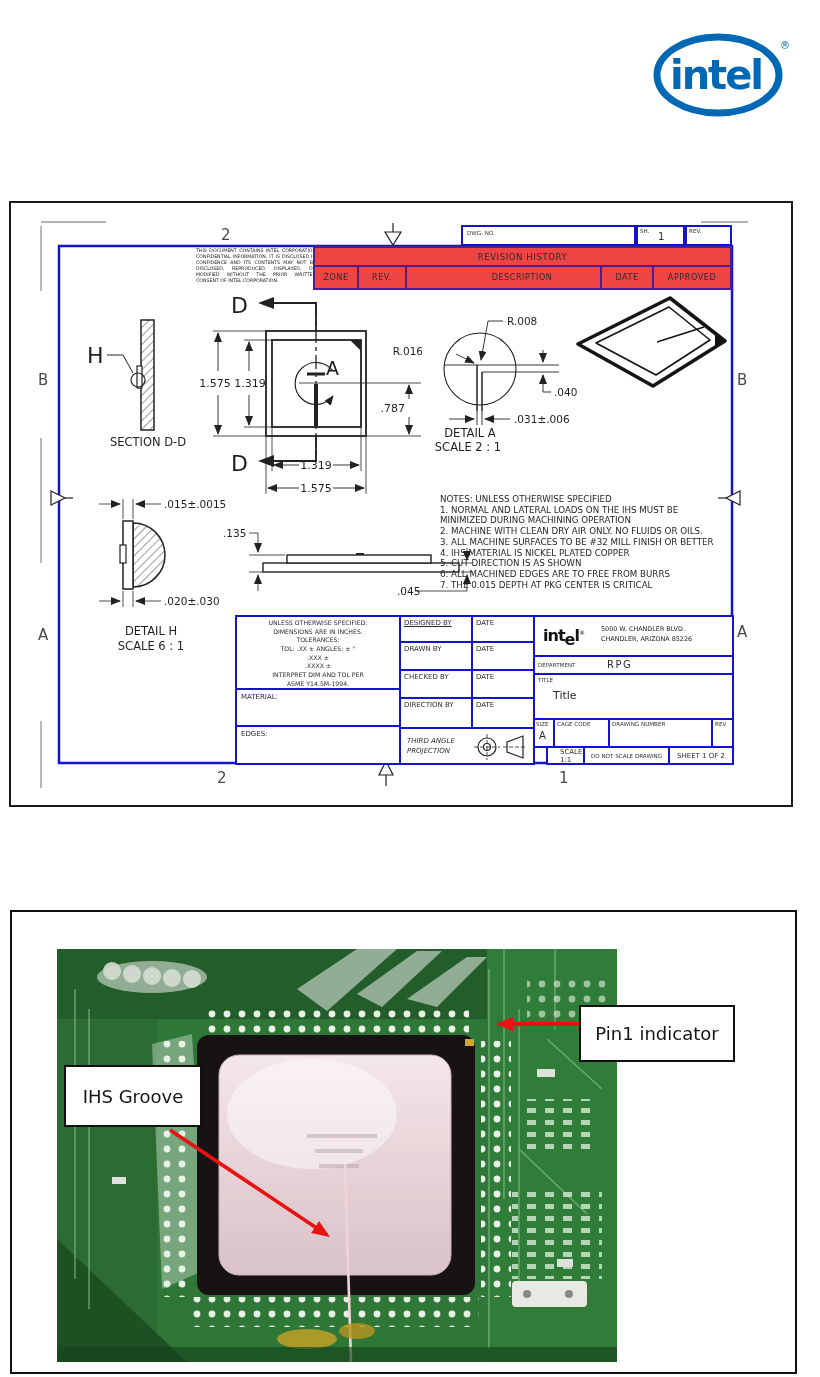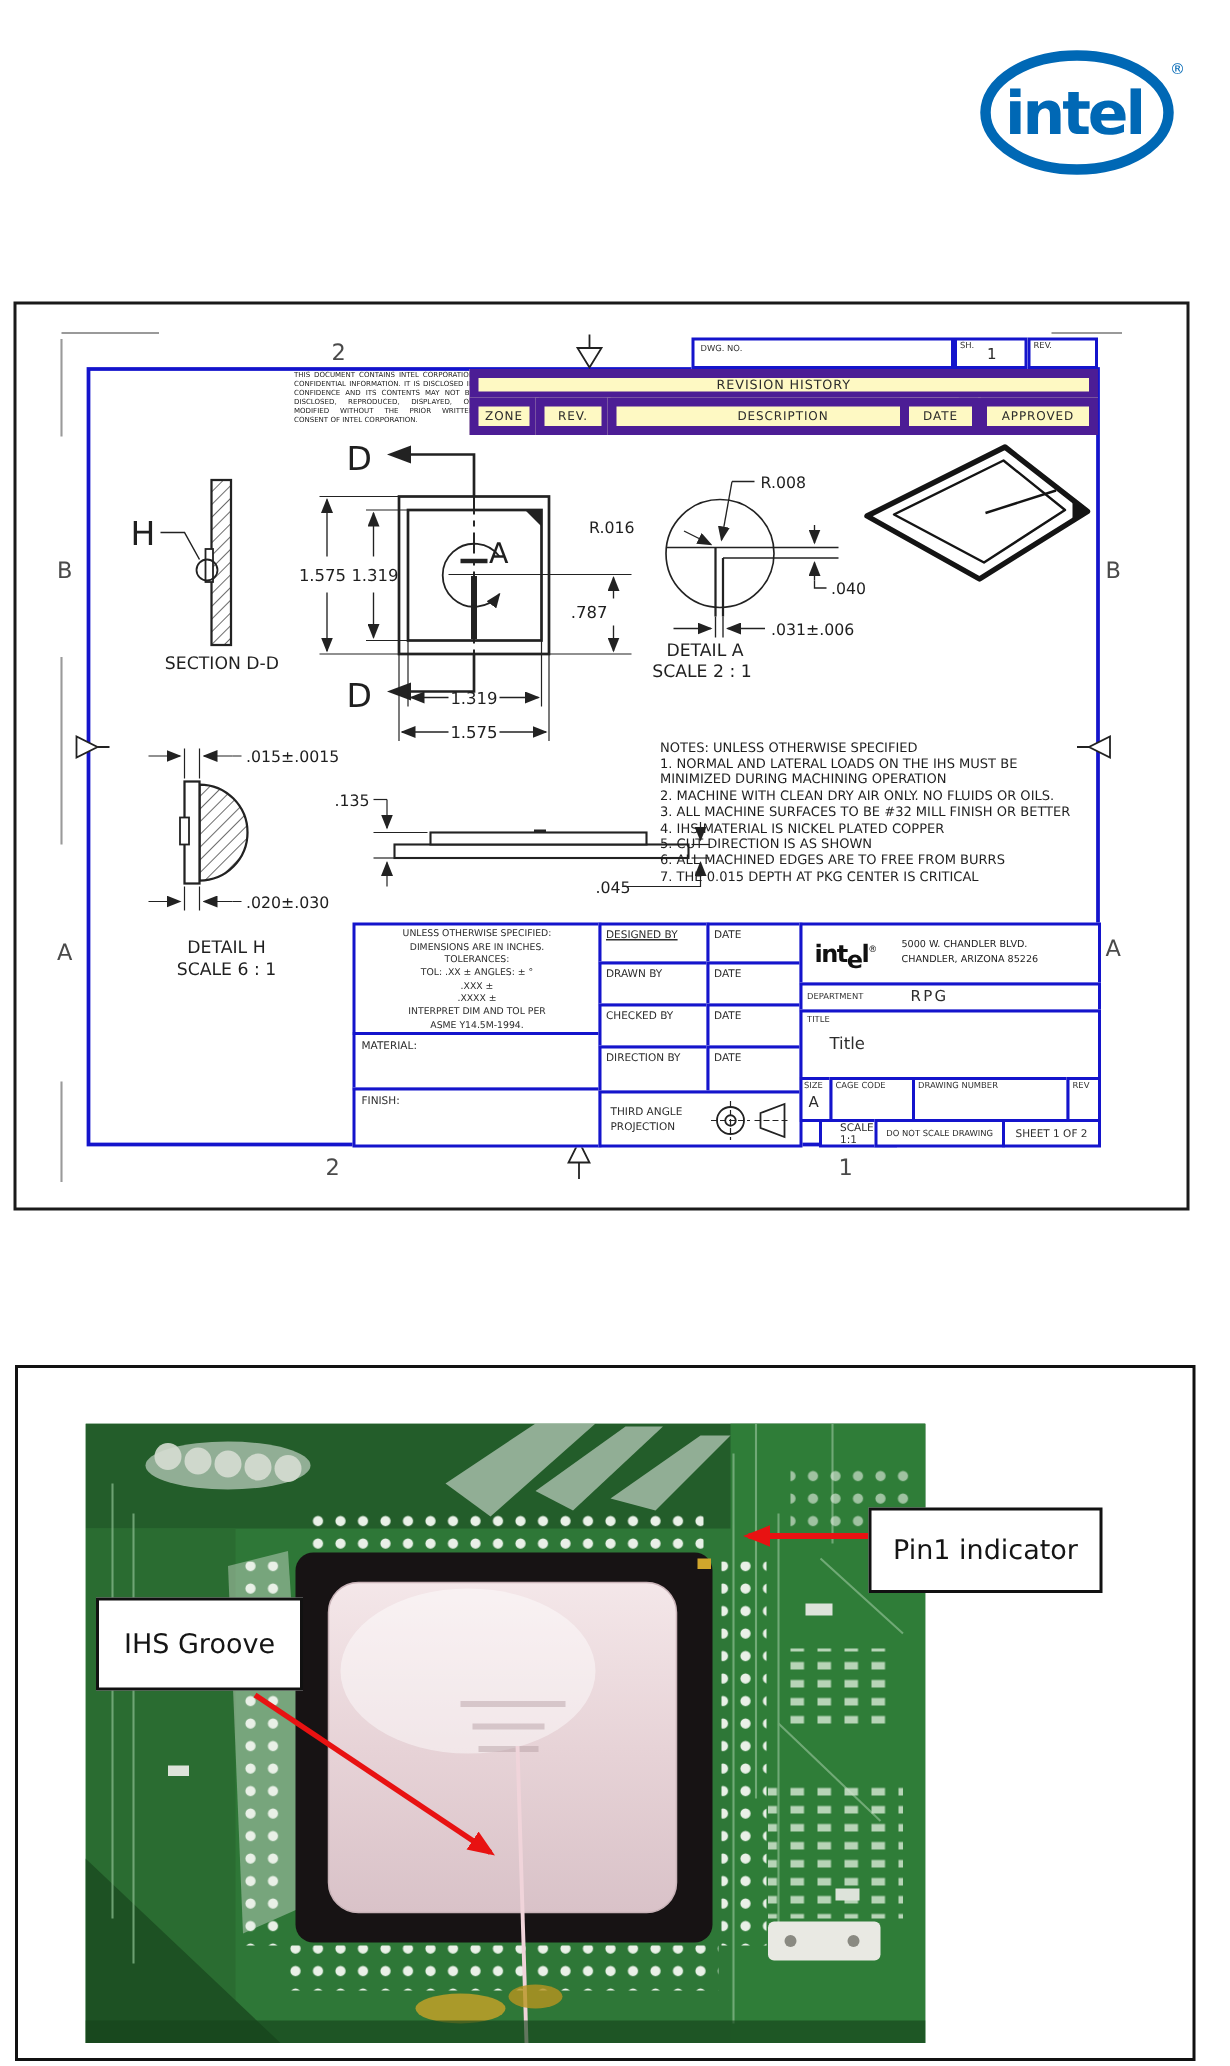--- a/index.html
+++ b/index.html
@@ -5,21 +5,21 @@
   html,body{margin:0;padding:0;}
   body{width:820px;height:1377px;position:relative;background:#fff;
        font-family:"DejaVu Sans","Liberation Sans",sans-serif;color:#1c1c1c;}
   .abs{position:absolute;}
   
   #drawPanel{left:9px;top:201px;width:784px;height:606px;border:2px solid #1a1a1a;
              box-sizing:border-box;background:#fff;}
   #drawSvg{position:absolute;left:0;top:0;}
   .cell{position:absolute;border:2px solid #1414cc;box-sizing:border-box;background:#fff;
         font-size:7px;color:#2c2c2c;overflow:hidden;}
-  .bcell{position:absolute;border:6px solid #4c1d95;box-sizing:border-box;background:#fef9c3;
+  .bcell{position:absolute;border:2px solid #4c1d95;box-sizing:border-box;background:#ef4444;
          display:flex;align-items:center;justify-content:center;
          font-size:8px;letter-spacing:.6px;color:#2c2c2c;}
   .tiny{font-size:5.6px;color:#333;}
   .conf{position:absolute;left:185px;top:45px;width:120px;font-size:4.7px;line-height:1.28;
         color:#222;text-align:justify;}
   .notes{position:absolute;left:429px;top:291px;width:286px;font-size:8.7px;line-height:1.23;
          color:#1f1f1f;white-space:pre-line;}
   .tolbox{font-size:6.2px;line-height:1.4;text-align:center;white-space:pre-line;padding-top:2px;}
   .lblpad{padding:2px 0 0 3px;}
   .oldlogo{font-weight:bold;font-size:16px;letter-spacing:-1px;color:#111;}
@@ -257,34 +257,34 @@
 TOLERANCES:
 TOL:   .XX  ±        ANGLES: ±  °
 .XXX  ±
 .XXXX  ±
 INTERPRET DIM AND TOL PER
 ASME Y14.5M-1994.</div>
   <div class="cell" style="left:224px;top:485px;width:166px;height:39px;">
     <span class="lblpad abs" style="left:1px;top:1px;">MATERIAL:</span>
   </div>
   <div class="cell" style="left:224px;top:522px;width:166px;height:40px;">
-    <span class="lblpad abs" style="left:1px;top:1px;">FINISH:</span>
+    <span class="lblpad abs" style="left:1px;top:1px;">EDGES:</span>
   </div>
 
   <div class="cell lblpad" style="left:388px;top:412px;width:74px;height:28px;text-decoration:underline;">DESIGNED BY</div>
   <div class="cell lblpad" style="left:460px;top:412px;width:64px;height:28px;">DATE</div>
   <div class="cell lblpad" style="left:388px;top:438px;width:74px;height:30px;">DRAWN BY</div>
   <div class="cell lblpad" style="left:460px;top:438px;width:64px;height:30px;">DATE</div>
   <div class="cell lblpad" style="left:388px;top:466px;width:74px;height:30px;">CHECKED BY</div>
   <div class="cell lblpad" style="left:460px;top:466px;width:64px;height:30px;">DATE</div>
   <div class="cell lblpad" style="left:388px;top:494px;width:74px;height:32px;">DIRECTION BY</div>
   <div class="cell lblpad" style="left:460px;top:494px;width:64px;height:32px;">DATE</div>
 
   <div class="cell" style="left:388px;top:524px;width:136px;height:38px;">
-    <div class="abs" style="left:6px;top:8px;font-size:7px;line-height:1.4;white-space:pre-line;">THIRD ANGLE
+    <div class="abs" style="left:6px;top:8px;font-size:7px;line-height:1.4;white-space:pre-line;font-style:italic;">THIRD ANGLE
 PROJECTION</div>
     <svg class="abs" style="left:72px;top:4px;" width="58" height="28" viewBox="0 0 58 28">
       <circle cx="14" cy="14" r="9" fill="none" stroke="#222" stroke-width="1.2"></circle>
       <circle cx="14" cy="14" r="3.5" fill="none" stroke="#222" stroke-width="1.2"></circle>
       <line x1="1" y1="14" x2="27" y2="14" stroke="#222" stroke-width="0.8" stroke-dasharray="4 2"></line>
       <line x1="14" y1="1" x2="14" y2="27" stroke="#222" stroke-width="0.8" stroke-dasharray="4 2"></line>
       <polygon points="34,9 50,3 50,25 34,19" fill="none" stroke="#222" stroke-width="1.2"></polygon>
       <line x1="30" y1="14" x2="54" y2="14" stroke="#222" stroke-width="0.8" stroke-dasharray="4 2"></line>
     </svg>
   </div>

